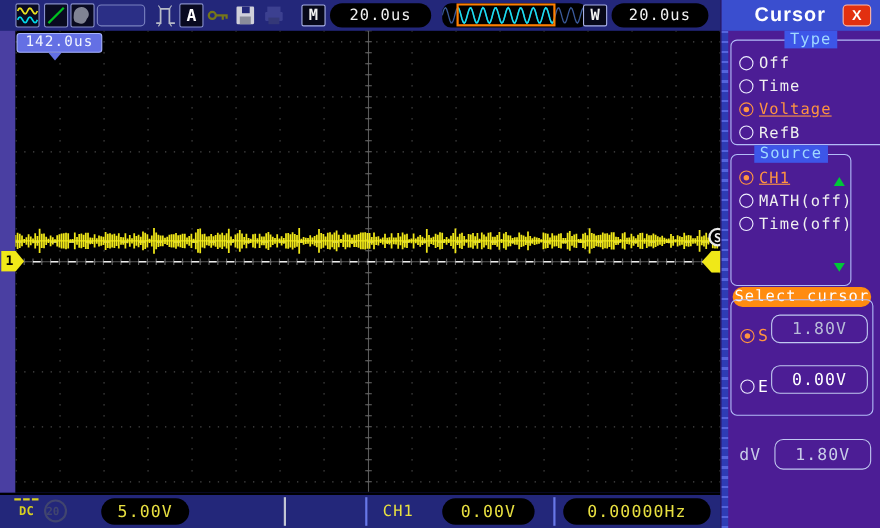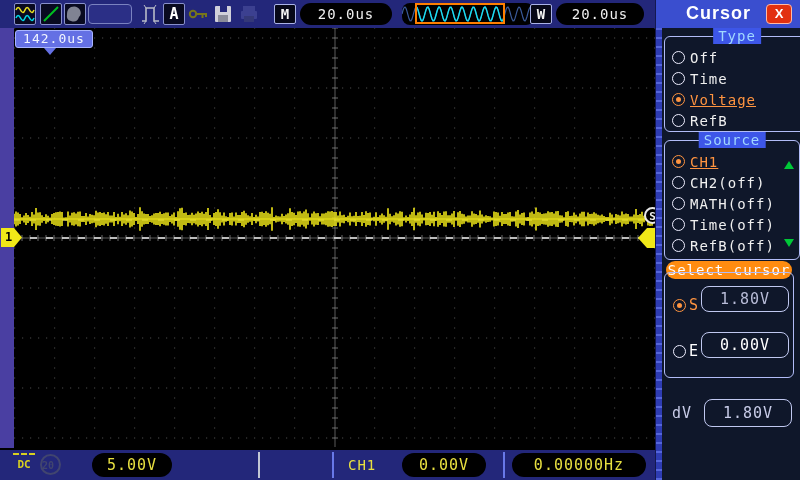--- a/index.html
+++ b/index.html
@@ -38,21 +38,21 @@
   .bottombar{position:absolute;left:0;top:448px;width:655px;height:32px;background:#23277a;border-top:2px solid #000;box-sizing:border-box;}
   .bb-pill{position:absolute;top:3px;height:24px;background:#000;border-radius:12px;color:#e8e040;
            font:15px "DejaVu Sans Mono",monospace;text-align:center;line-height:24px;letter-spacing:1px;}
   .dcicon{position:absolute;left:12px;top:3px;width:24px;color:#d8d020;font:bold 11px "DejaVu Sans Mono",monospace;text-align:center;}
   .dcicon .dashes{display:block;width:22px;margin:0 auto;border-top:2px dashed #d8d020;height:3px;}
   .bwicon{position:absolute;left:40px;top:4px;width:21px;height:21px;border:2px solid #41456f;border-radius:50%;
           color:#41456f;font:bold 10px "DejaVu Sans Mono",monospace;text-align:left;line-height:19px;box-sizing:border-box;}
   .sep{position:absolute;top:2px;height:26px;width:2px;}
   .chlabel{position:absolute;left:348px;top:7px;color:#e8e040;font:14px "DejaVu Sans Mono",monospace;letter-spacing:1px;}
   
-  .panel{position:absolute;left:655px;top:0;width:145px;height:480px;background:#0f172a;border-left:1px solid #141850;box-sizing:border-box;}
+  .panel{position:absolute;left:655px;top:0;width:145px;height:480px;background:#4c1d95;border-left:1px solid #141850;box-sizing:border-box;}
   .panel-title{position:absolute;left:0;top:0;width:100%;height:28px;background:#3a4ecf;}
   .panel-title .t{position:absolute;left:30px;top:3px;color:#fff;font:bold 18px "Liberation Sans",sans-serif;letter-spacing:1px;}
   .closebtn{position:absolute;right:8px;top:4px;width:26px;height:20px;background:#e23010;border:1px solid #ffb9a6;
             border-radius:4px;color:#fff;font:bold 13px "Liberation Sans",sans-serif;text-align:center;line-height:18px;box-sizing:border-box;}
   .ticks{position:absolute;left:0;top:28px;width:6px;height:452px;background:repeating-linear-gradient(180deg,#5565dd 0 2px,#2e3cb4 2px 9px);}
   .group{position:absolute;border:1px solid #b2bcf8;border-radius:6px;box-sizing:border-box;}
   .group .legend{position:absolute;top:-9px;left:50%;transform:translateX(-50%);background:#3d56e8;
                  padding:0 5px;color:#a0d8ff;font:14px "DejaVu Sans Mono",monospace;letter-spacing:1px;white-space:nowrap;}
   .rrow{position:relative;height:21px;display:flex;align-items:center;padding-left:7px;color:#f0f0f0;
         font:14px "DejaVu Sans Mono",monospace;letter-spacing:1px;text-align:center;}
@@ -199,41 +199,33 @@
       <div class="rrow sel">
         <span class="radio"></span>
           <span>Voltage</span>
         </div>
       <div class="rrow">
         <span class="radio"></span>
           <span>RefB</span>
         </div>
     </div>
 
-    <div class="group" style="left:8px;top:140px;width:136px;height:120px;padding-top:10px">
+    <div class="group" style="left:8px;top:140px;width:110px;height:120px;padding-top:10px">
       <span class="legend">Source</span>
       <div class="rrow sel">
         <span class="radio"></span>
           <span>CH1</span>
         </div>
       <div class="rrow">
         <span class="radio"></span>
-          <span>CH2(off)</span>
-        </div>
-      <div class="rrow">
-        <span class="radio"></span>
           <span>MATH(off)</span>
         </div>
       <div class="rrow">
         <span class="radio"></span>
           <span>Time(off)</span>
-        </div>
-      <div class="rrow">
-        <span class="radio"></span>
-          <span>RefB(off)</span>
         </div>
       <div class="arrow-up" style="top:20px"></div>
       <div class="arrow-dn" style="top:98px"></div>
     </div>
 
     <div class="selcursor">Select cursor</div>
 
     <div class="group" style="left:8px;top:272px;width:130px;height:106px">
       <span class="crad sel" style="left:8px;top:26px"></span>
       <span class="cur-lbl" style="left:24px;top:23px;color:#ff9440">S</span>

